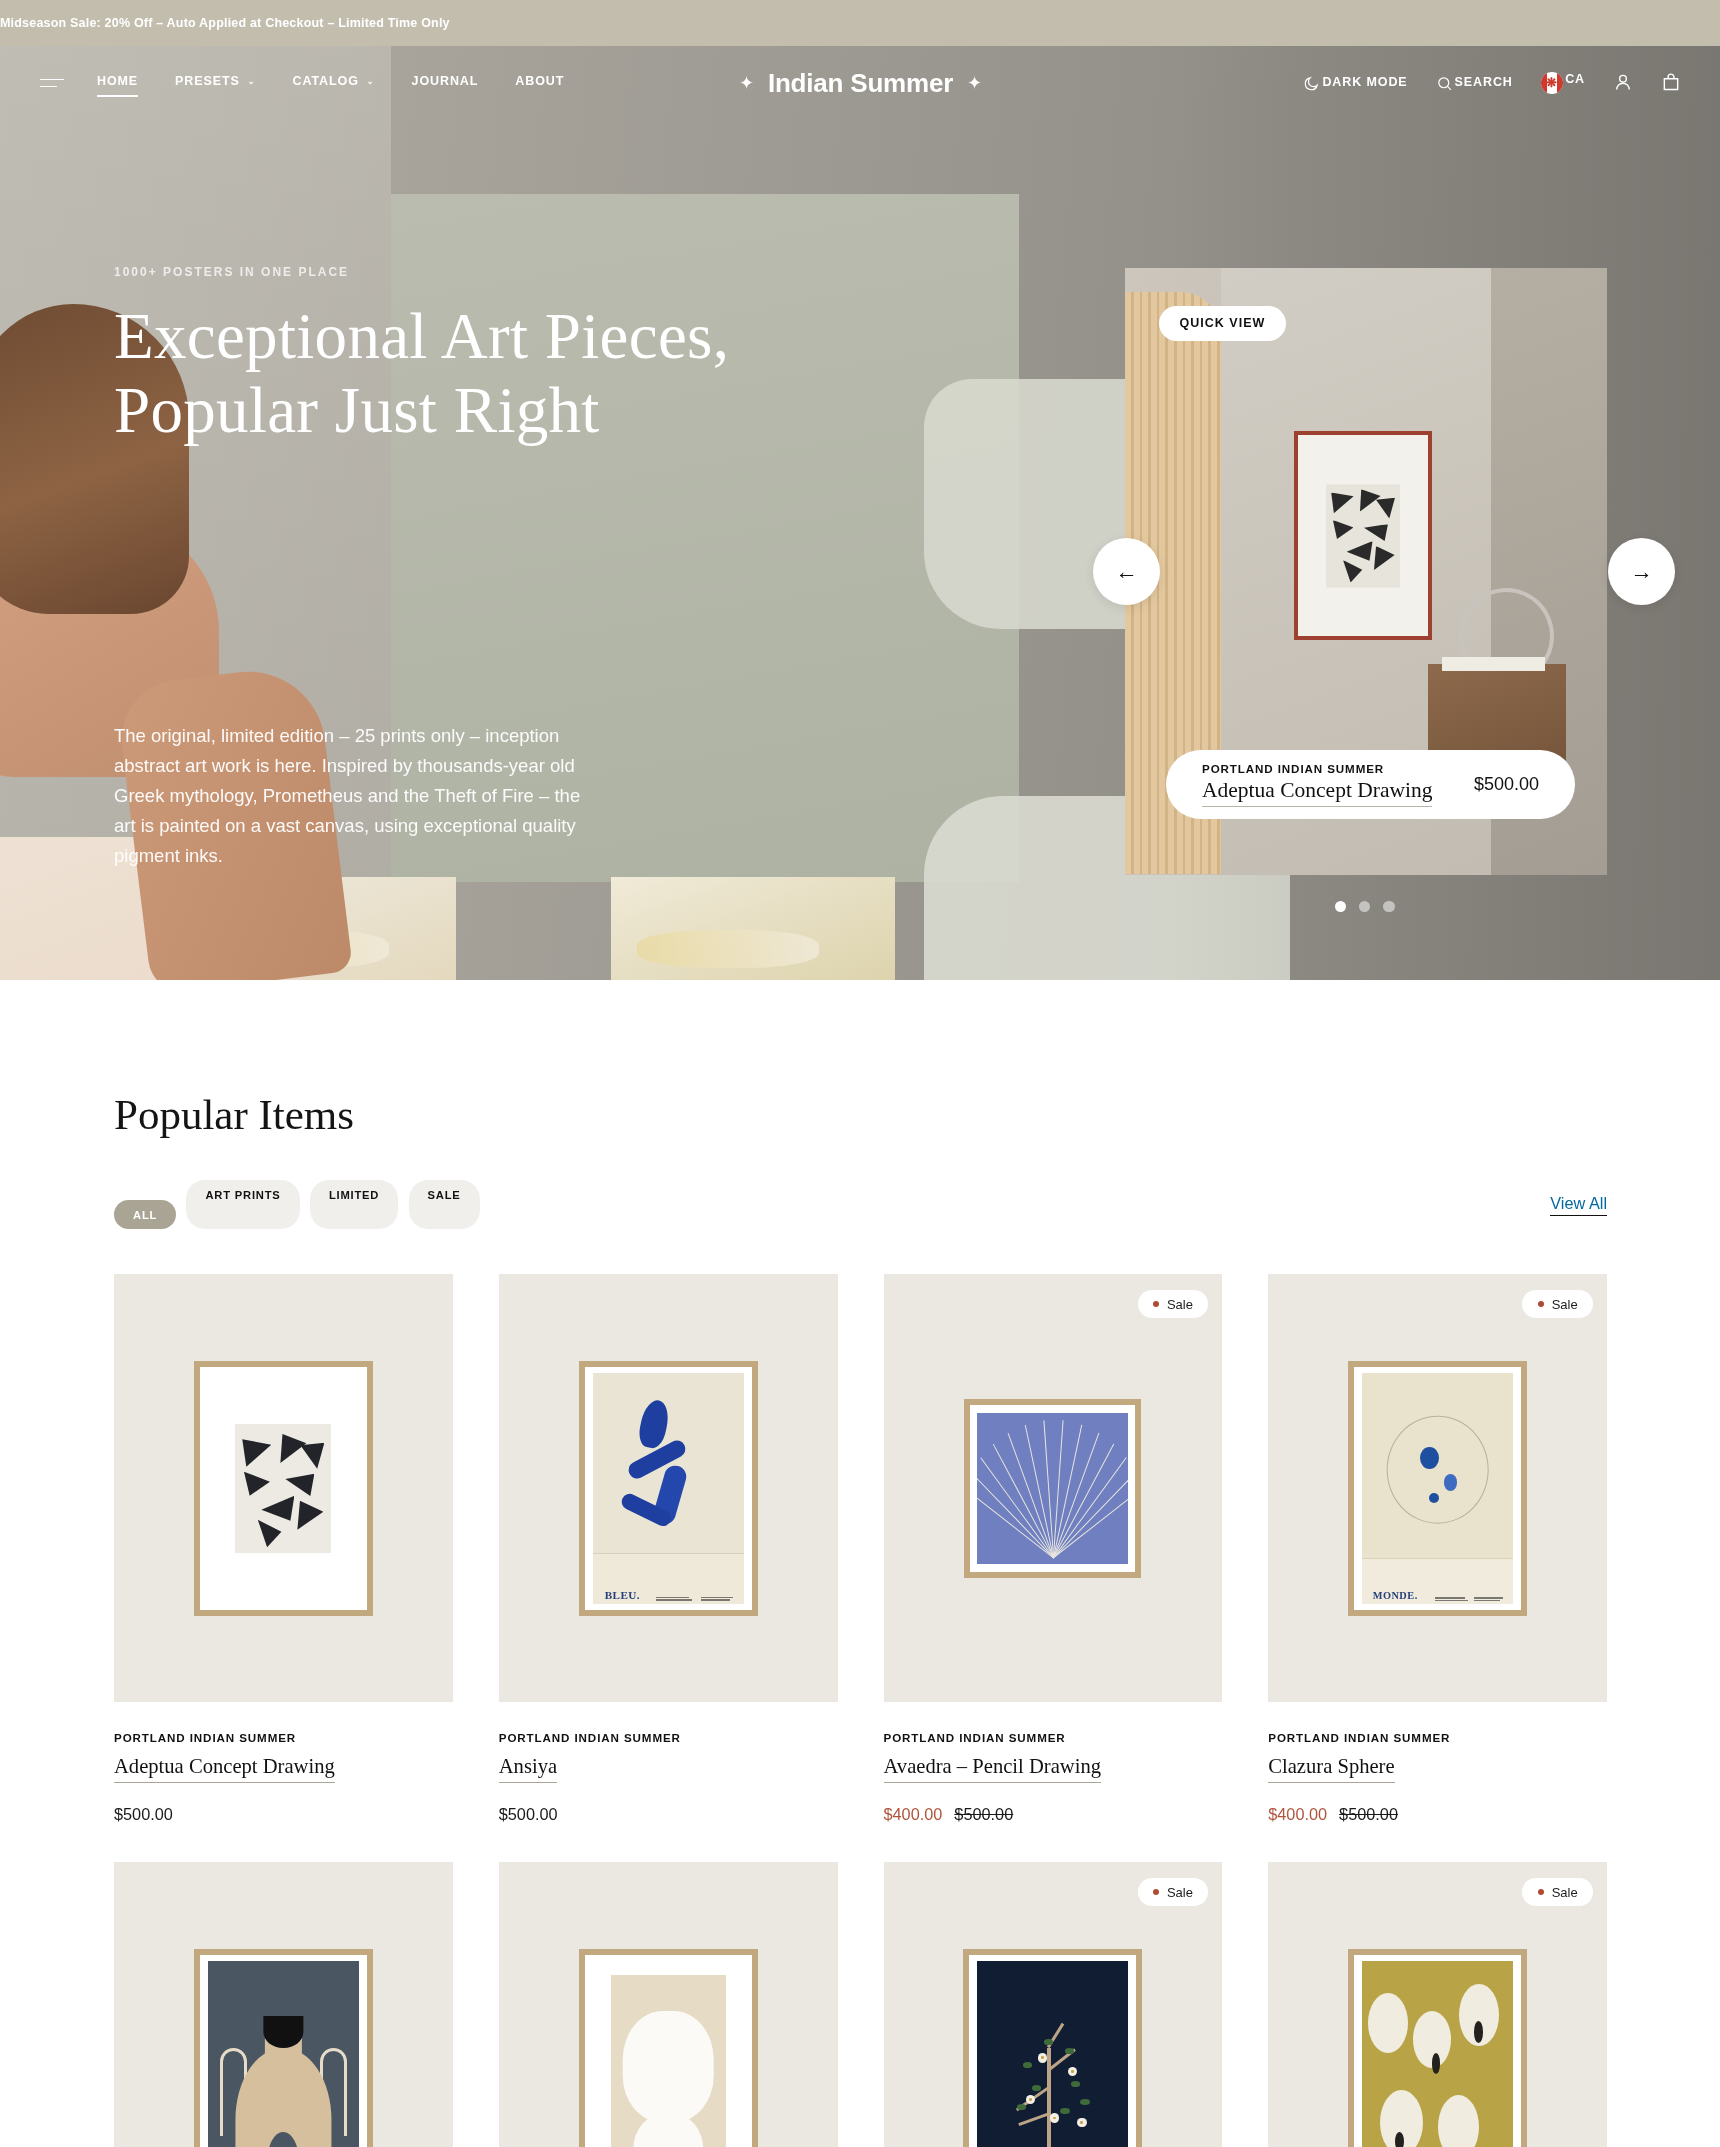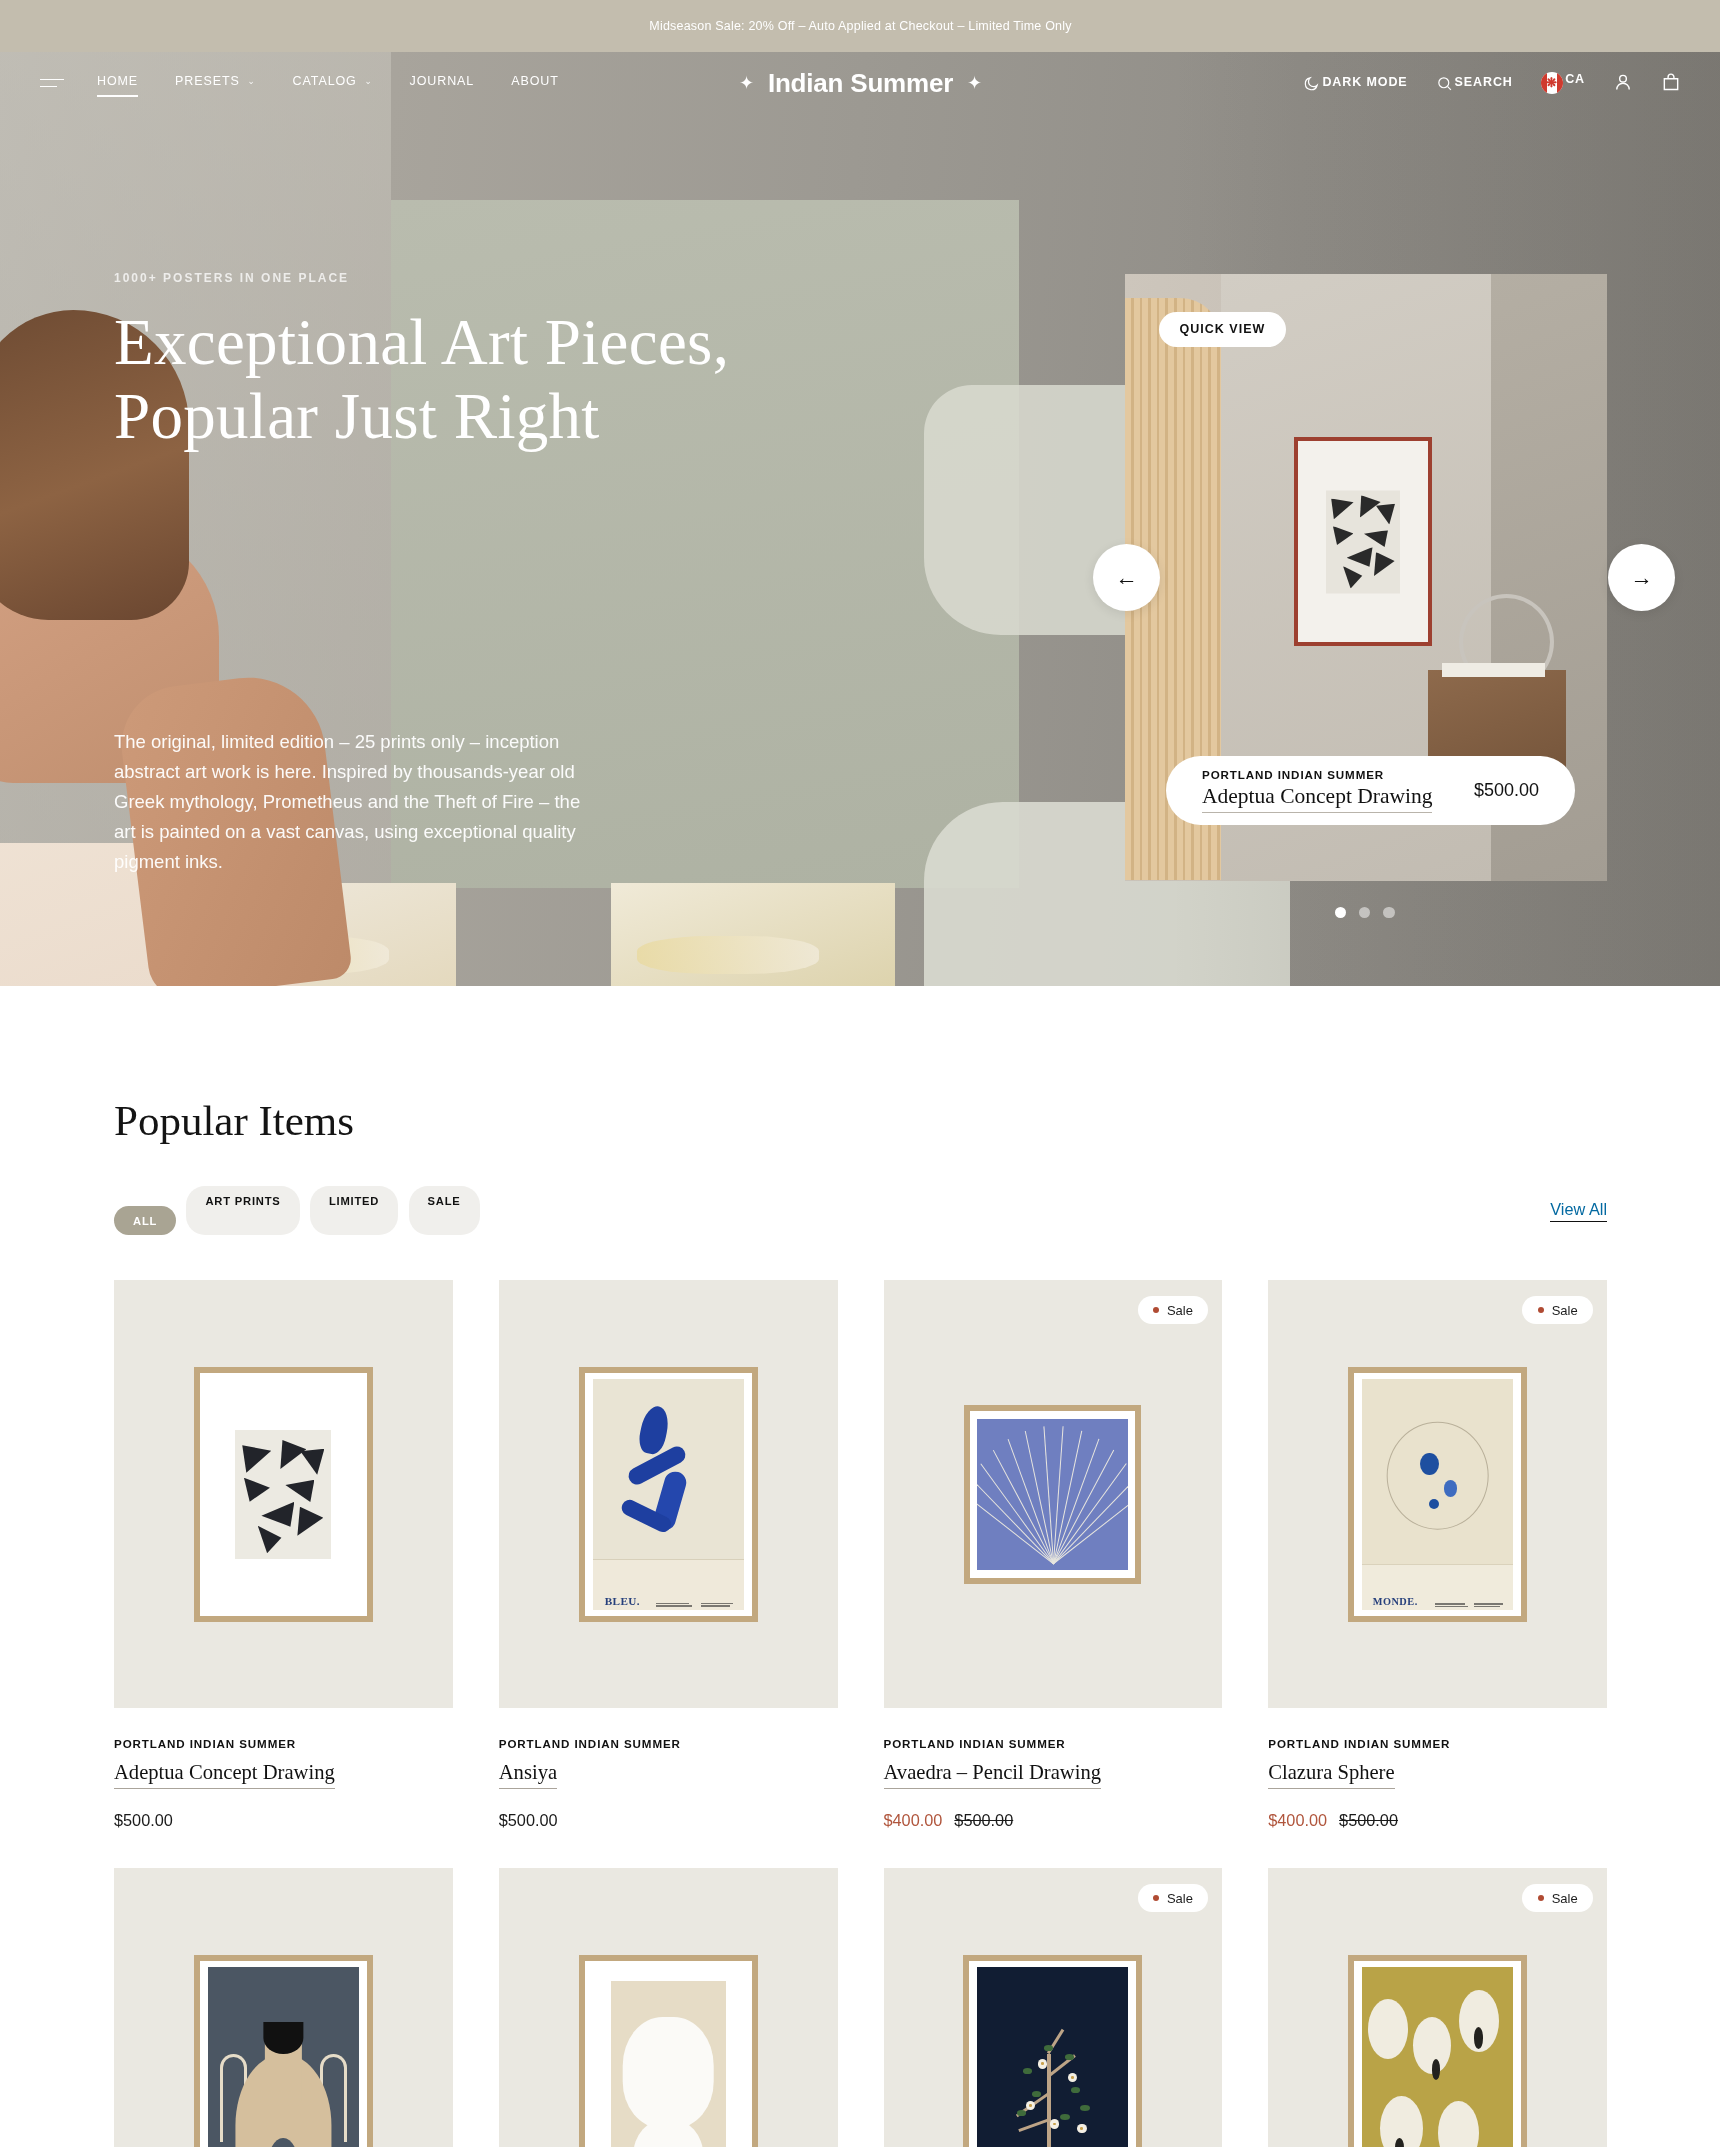--- a/index.html
+++ b/index.html
@@ -6,23 +6,23 @@
   html,body { width:1721px; }
   body {
     font-family:"Liberation Sans", sans-serif;
     background:#ffffff;
     -webkit-font-smoothing:antialiased;
   }
   .page { width:1721px; height:2148px; position:relative; overflow:hidden; }
 
   
   .announce {
-    height:52px; background:#c3bdae; color:#ffffff;
-    display:flex; align-items:center; justify-content:center;
-    font-size:12.5px; letter-spacing:0.2px; font-weight:400;
+    height:46px; background:#c3bdae; color:#ffffff;
+    display:flex; align-items:center; 
+    font-size:12.5px; letter-spacing:0.2px; font-weight:700;
   }
 
   
   .hero { position:relative; height:934px; overflow:hidden; background:#9a958f; }
   .hero-photo { position:absolute; inset:0; }
   
   .wall { position:absolute; inset:0;
     background:
       linear-gradient(95deg,#b4b1aa 0%,#a8a49c 22%,#9c9992 48%,#918e88 72%,#8e8b85 100%);
   }
@@ -106,21 +106,21 @@
   .dot { width:11.2px; height:11.2px; border-radius:50%; background:rgba(255,255,255,.5); }
   .dot.on { background:#ffffff; }
 
   
   .header { position:absolute; left:0; top:46px; width:100%; height:74px; z-index:20;
     display:flex; align-items:center; padding:0 40px; color:#fff; }
   .burger { width:24px; display:flex; flex-direction:column; gap:6px; margin-right:33px;}
   .burger i { display:block; height:1.4px; background:#fff; }
   .burger i:last-child { width:70%; }
   .nav { display:flex; gap:37px; align-items:center; }
-  .nav-item { font-size:12.5px; font-weight:400; letter-spacing:0.9px; color:#fff;
+  .nav-item { font-size:12.5px; font-weight:700; letter-spacing:0.9px; color:#fff;
     display:flex; align-items:center; gap:7.7px; position:relative; padding-bottom:4.3px;}
   .nav-item.active:after { content:""; position:absolute; left:0; bottom:-5.2px;
     width:100%; height:2.1px; background:#fff; }
   .caret { font-size:8.6px; opacity:.9; }
   .logo { position:absolute; left:50%; transform:translateX(-50%);
     display:flex; align-items:center; gap:13.8px; }
   .logo-txt { font-size:26px; font-weight:700; letter-spacing:-0.2px; color:#fff; }
   .star { font-size:18px; color:#fff; }
   .hdr-right { margin-left:auto; display:flex; align-items:center; gap:28px; }
   .hdr-btn { display:flex; align-items:flex-start; gap:2px;

